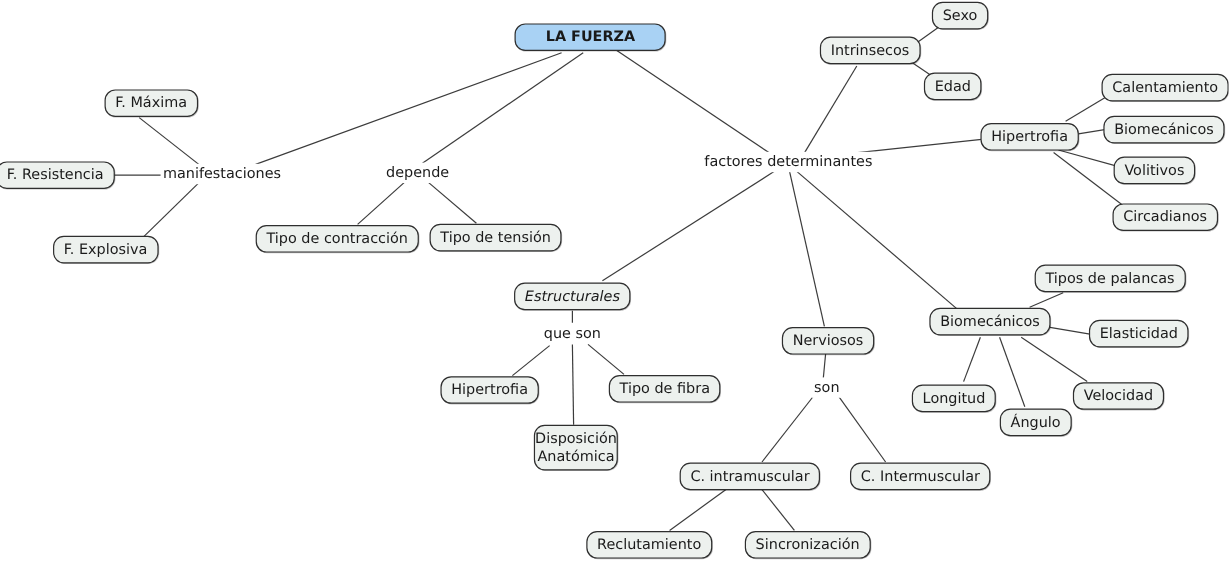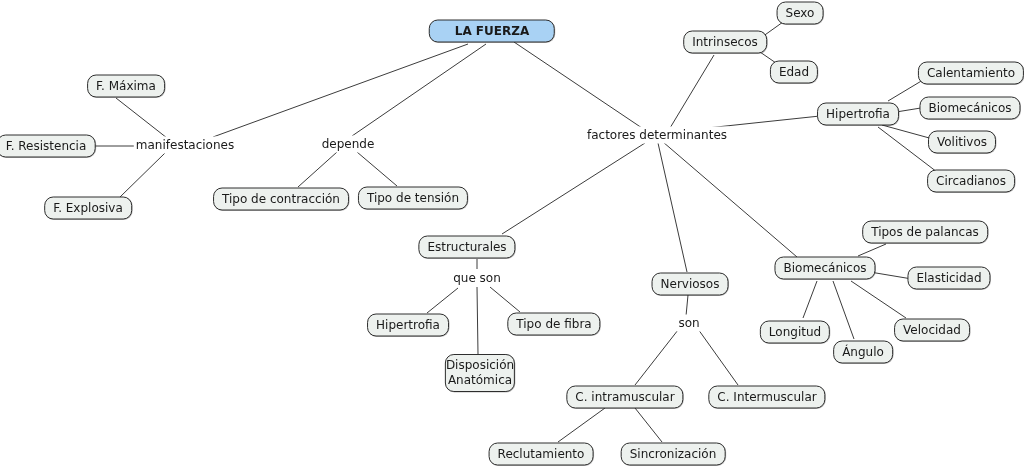--- a/index.html
+++ b/index.html
@@ -112,21 +112,21 @@
     <div class="node box" style="left: 413px; top: 198px;">Tipo de tensión</div>
     <div class="node text" style="left: 657px; top: 135px;">factores determinantes</div>
     <div class="node box" style="left: 725px; top: 42px;">Intrinsecos</div>
     <div class="node box" style="left: 800px; top: 13px;">Sexo</div>
     <div class="node box" style="left: 794px; top: 72px;">Edad</div>
     <div class="node box" style="left: 858px; top: 114px;">Hipertrofia</div>
     <div class="node box" style="left: 971px; top: 73px;">Calentamiento</div>
     <div class="node box" style="left: 970px; top: 108px;">Biomecánicos</div>
     <div class="node box" style="left: 962px; top: 142px;">Volitivos</div>
     <div class="node box" style="left: 971px; top: 181px;">Circadianos</div>
-    <div class="node box" style="left: 467px; top: 247px;">Estructurales</div>
+    <div class="node box" style="left: 477px; top: 247px; font-style: italic;">Estructurales</div>
     <div class="node text" style="left: 477px; top: 278px;">que son</div>
     <div class="node box" style="left: 408px; top: 325px;">Hipertrofia</div>
     <div class="node box" style="left: 554px; top: 324px;">Tipo de fibra</div>
     <div class="node box multiline" style="left: 480px; top: 373px;">Disposición
 Anatómica</div>
     <div class="node box" style="left: 690px; top: 284px;">Nerviosos</div>
     <div class="node text" style="left: 689px; top: 323px;">son</div>
     <div class="node box" style="left: 625px; top: 397px;">C. intramuscular</div>
     <div class="node box" style="left: 750px; top: 397px; margin-left: 17px;">C. Intermuscular</div>
     <div class="node box" style="left: 673px; top: 454px;">Sincronización</div>

